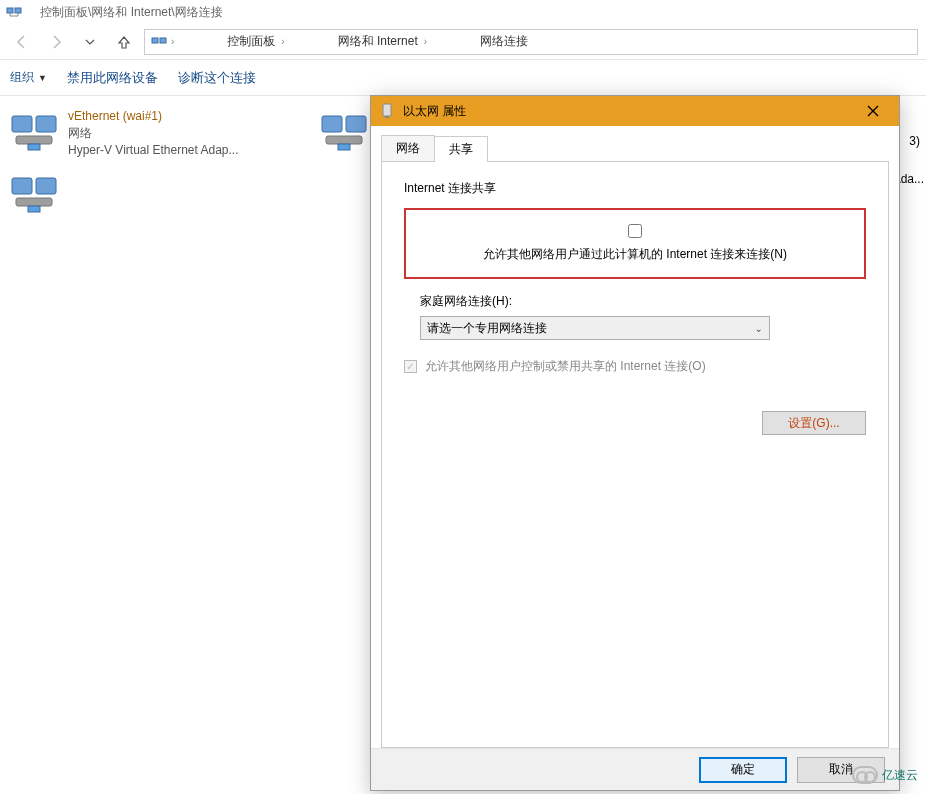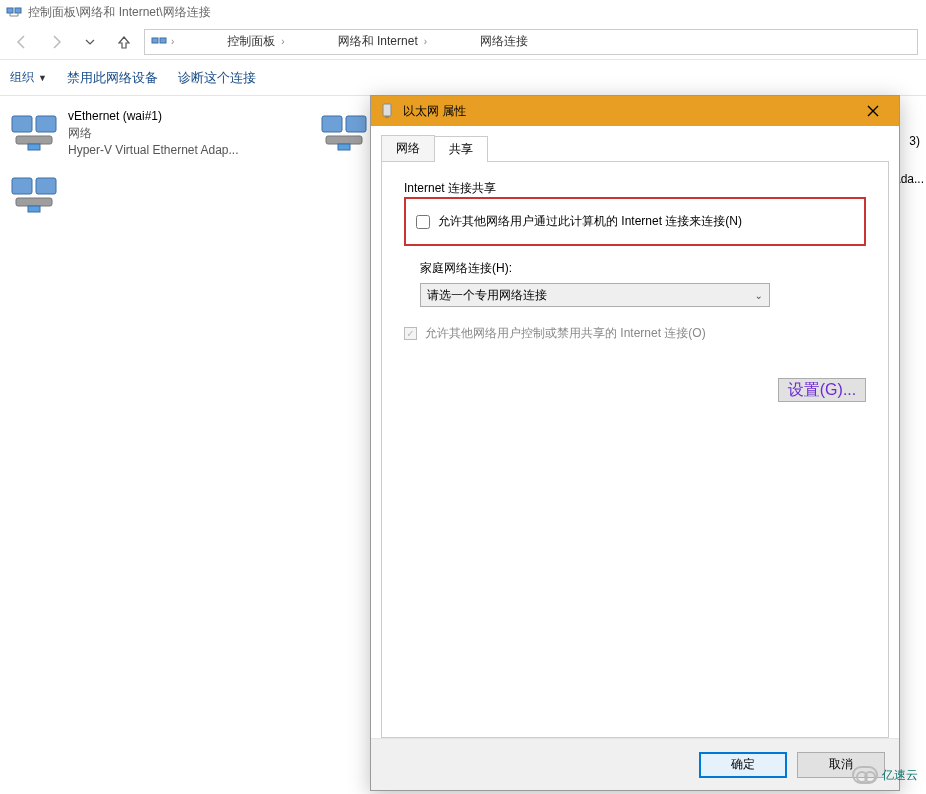--- a/index.html
+++ b/index.html
@@ -1,19 +1,19 @@
 <!DOCTYPE html>
 <html><head>
   <meta charset="utf-8">
   <style>
     * { box-sizing: border-box; margin: 0; padding: 0; font-family: "Microsoft YaHei", "Segoe UI", Tahoma, sans-serif; font-size: 12px; }
     body { width: 926px; height: 794px; background: #fff; position: relative; overflow: hidden; color: #000; }
 
     
-    .titlebar { height: 24px; display: flex; align-items: center; padding: 0 6px; gap: 6px; }
+    .titlebar { height: 24px; display: flex; align-items: center; padding: 0 6px; gap: 18px; }
     .titlebar-icon { width: 16px; height: 16px; display: flex; align-items: center; justify-content: center; }
     .titlebar-text { color: #666; font-size: 12px; }
 
     
     .navbar { height: 36px; display: flex; align-items: center; padding: 0 8px; gap: 6px; border-bottom: 1px solid #e5e5e5; }
     .nav-btn { width: 28px; height: 28px; display: flex; align-items: center; justify-content: center; color: #888; cursor: pointer; }
     .nav-btn.disabled { color: #ccc; }
     .address { flex: 1; height: 26px; border: 1px solid #ccc; display: flex; align-items: center; padding: 0 6px; gap: 4px; }
     .address .seg { color: #333; padding: 0 2px; margin-left: 47px; }
     .address .chev { color: #888; font-size: 10px; }
@@ -25,51 +25,51 @@
     .toolbar-item .chev { font-size: 9px; color: #333; }
 
     
     .content { position: relative; height: calc(100% - 96px); padding: 6px 0; }
     .net-list { display: flex; flex-direction: column; width: 100%; }
     .net-row { display: flex; width: 100%; }
     .net-item { width: 310px; display: flex; align-items: flex-start; padding: 6px 10px; gap: 10px; }
     .net-item.selected { background: #cce8ff; border: 1px solid #99d1ff; }
     .net-icon { width: 48px; height: 48px; flex-shrink: 0; }
     .net-info { display: flex; flex-direction: column; line-height: 1.4; overflow: hidden; }
-    .net-name { color: #000000; font-size: 12px; white-space: nowrap; overflow: hidden; text-overflow: ellipsis; }
+    .net-name { color: #a16207; font-size: 12px; white-space: nowrap; overflow: hidden; text-overflow: ellipsis; }
     .net-status { color: #555; font-size: 12px; }
     .net-adapter { color: #555; font-size: 12px; white-space: nowrap; overflow: hidden; text-overflow: ellipsis; }
     .truncated-text { position: absolute; left: 330px; color: #000; }
 
     
     .dialog { position: absolute; left: 370px; top: 95px; width: 530px; height: 696px; background: #fff; border: 1px solid #999; box-shadow: 0 4px 20px rgba(0,0,0,.25); display: flex; flex-direction: column; }
     .dialog-titlebar { height: 30px; background: #e79e22; display: flex; align-items: center; padding: 0 4px 0 8px; gap: 8px; }
     .dialog-title-icon { width: 16px; height: 16px; }
     .dialog-title-text { flex: 1; color: #000; font-size: 12px; }
     .dialog-close { width: 44px; height: 30px; display: flex; align-items: center; justify-content: center; color: #000; cursor: pointer; font-size: 14px; }
 
     .dialog-body { flex: 1; background: #fff; padding: 10px 10px 0 10px; display: flex; flex-direction: column; }
     .tabs { display: flex; align-items: flex-end; height: 26px; border-bottom: 1px solid #ccc; }
     .tab { padding: 4px 14px; border: 1px solid #ccc; border-bottom: none; background: #f5f5f5; margin-right: -1px; cursor: pointer; font-size: 12px; }
     .tab.active { background: #fff; position: relative; top: 1px; }
 
     .tab-panel { flex: 1; border: 1px solid #ccc; border-top: none; padding: 18px 22px; position: relative; }
-    .section-title { font-size: 12px; color: #000; margin-bottom: 0; }
+    .section-title { font-size: 12px; color: #000; margin-bottom: 11px; }
     .red-box { border: 2px solid #c33; padding: 14px 10px; margin-bottom: 14px; }
-    .check-line { display: flex; align-items: center; gap: 8px; font-size: 12px; }
+    .check-line { display: flex; align-items: center; gap: 8px; font-size: 12px; flex-direction: column; }
     .check-line input { width: 14px; height: 14px; }
     .field-label { margin: 2px 0 6px 16px; font-size: 12px; }
     .select { margin: 0 0 18px 16px; width: 350px; height: 24px; border: 1px solid #adadad; background: #efefef; display: flex; align-items: center; justify-content: space-between; padding: 0 6px; font-size: 12px; cursor: pointer; }
     .select .chev { font-size: 10px; color: #555; }
     .disabled-check { display: flex; align-items: center; gap: 8px; color: #888; margin-left: 0; }
     .disabled-check .cb { width: 13px; height: 13px; border: 1px solid #bbb; display: inline-flex; align-items: center; justify-content: center; font-size: 10px; color: #bbb; background:#f4f4f4;}
     .settings-row { text-align: right; margin-top: 36px; }
-    .settings-btn { width: 88px; height: 24px; border: 1px solid #adadad; background: #e1e1e1; color: #6d28d9; font-size: 16px; cursor: default; }
-
-    .dialog-footer { height: 52px; display: flex; align-items: center; justify-content: flex-end; gap: 10px; padding: 0 14px; border-top: 1px solid #e5e5e5; background: #f0f0f0; }
+    .settings-btn { width: 104px; height: 24px; border: 1px solid #adadad; background: #e1e1e1; color: #c2410c; font-size: 12px; cursor: default; }
+
+    .dialog-footer { height: 42px; display: flex; align-items: center; justify-content: flex-end; gap: 10px; padding: 0 14px; border-top: 1px solid #e5e5e5; background: #f0f0f0; }
     .dlg-btn { width: 88px; height: 26px; border: 1px solid #adadad; background: #e1e1e1; font-size: 12px; cursor: pointer; }
     .dlg-btn.primary { border: 2px solid #0078d7; background: #e5f1fb; }
 
     
     .watermark { position: absolute; right: 8px; bottom: 10px; display: flex; align-items: center; gap: 4px; color: #0f766e; font-size: 14px; }
     .watermark-icon { width: 26px; height: 18px; border: 2px solid #bbb; border-radius: 10px; position: relative; }
     .watermark-icon::before, .watermark-icon::after { content:""; position:absolute; border:2px solid #bbb; border-radius:50%; width:8px; height:8px; top:3px;}
     .watermark-icon::before { left:2px;}
     .watermark-icon::after { left:10px;}
   </style>

